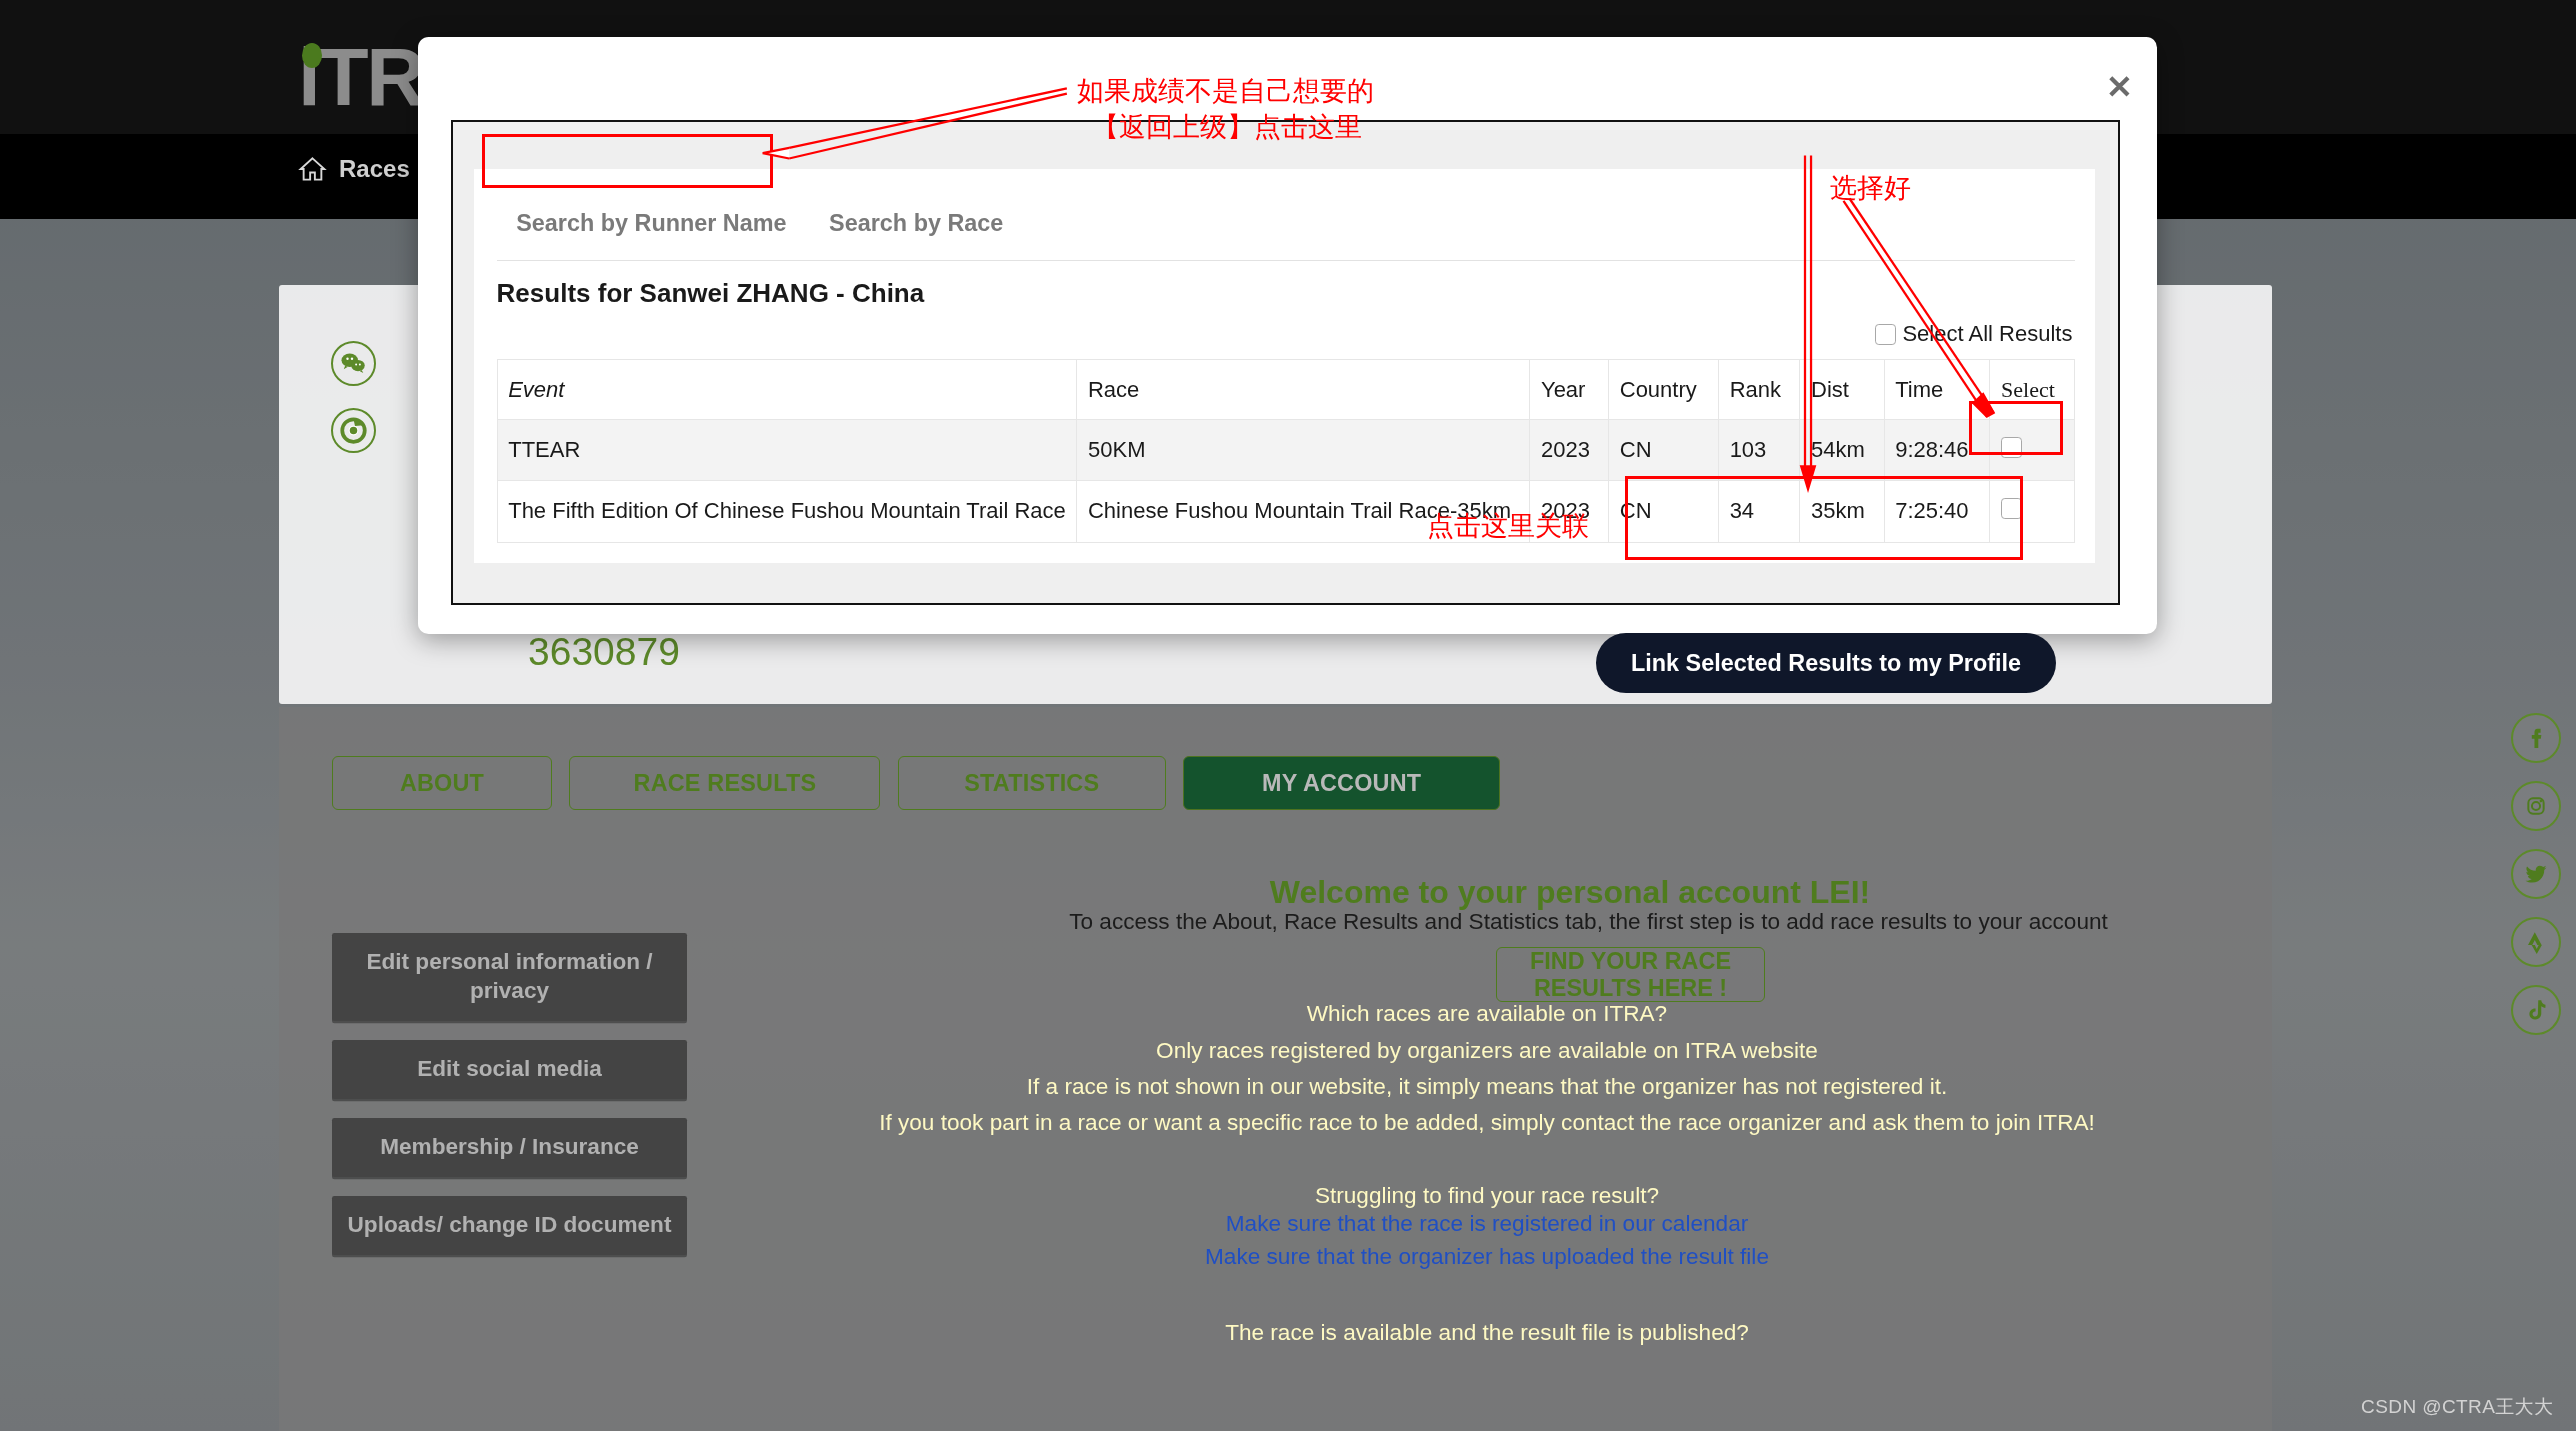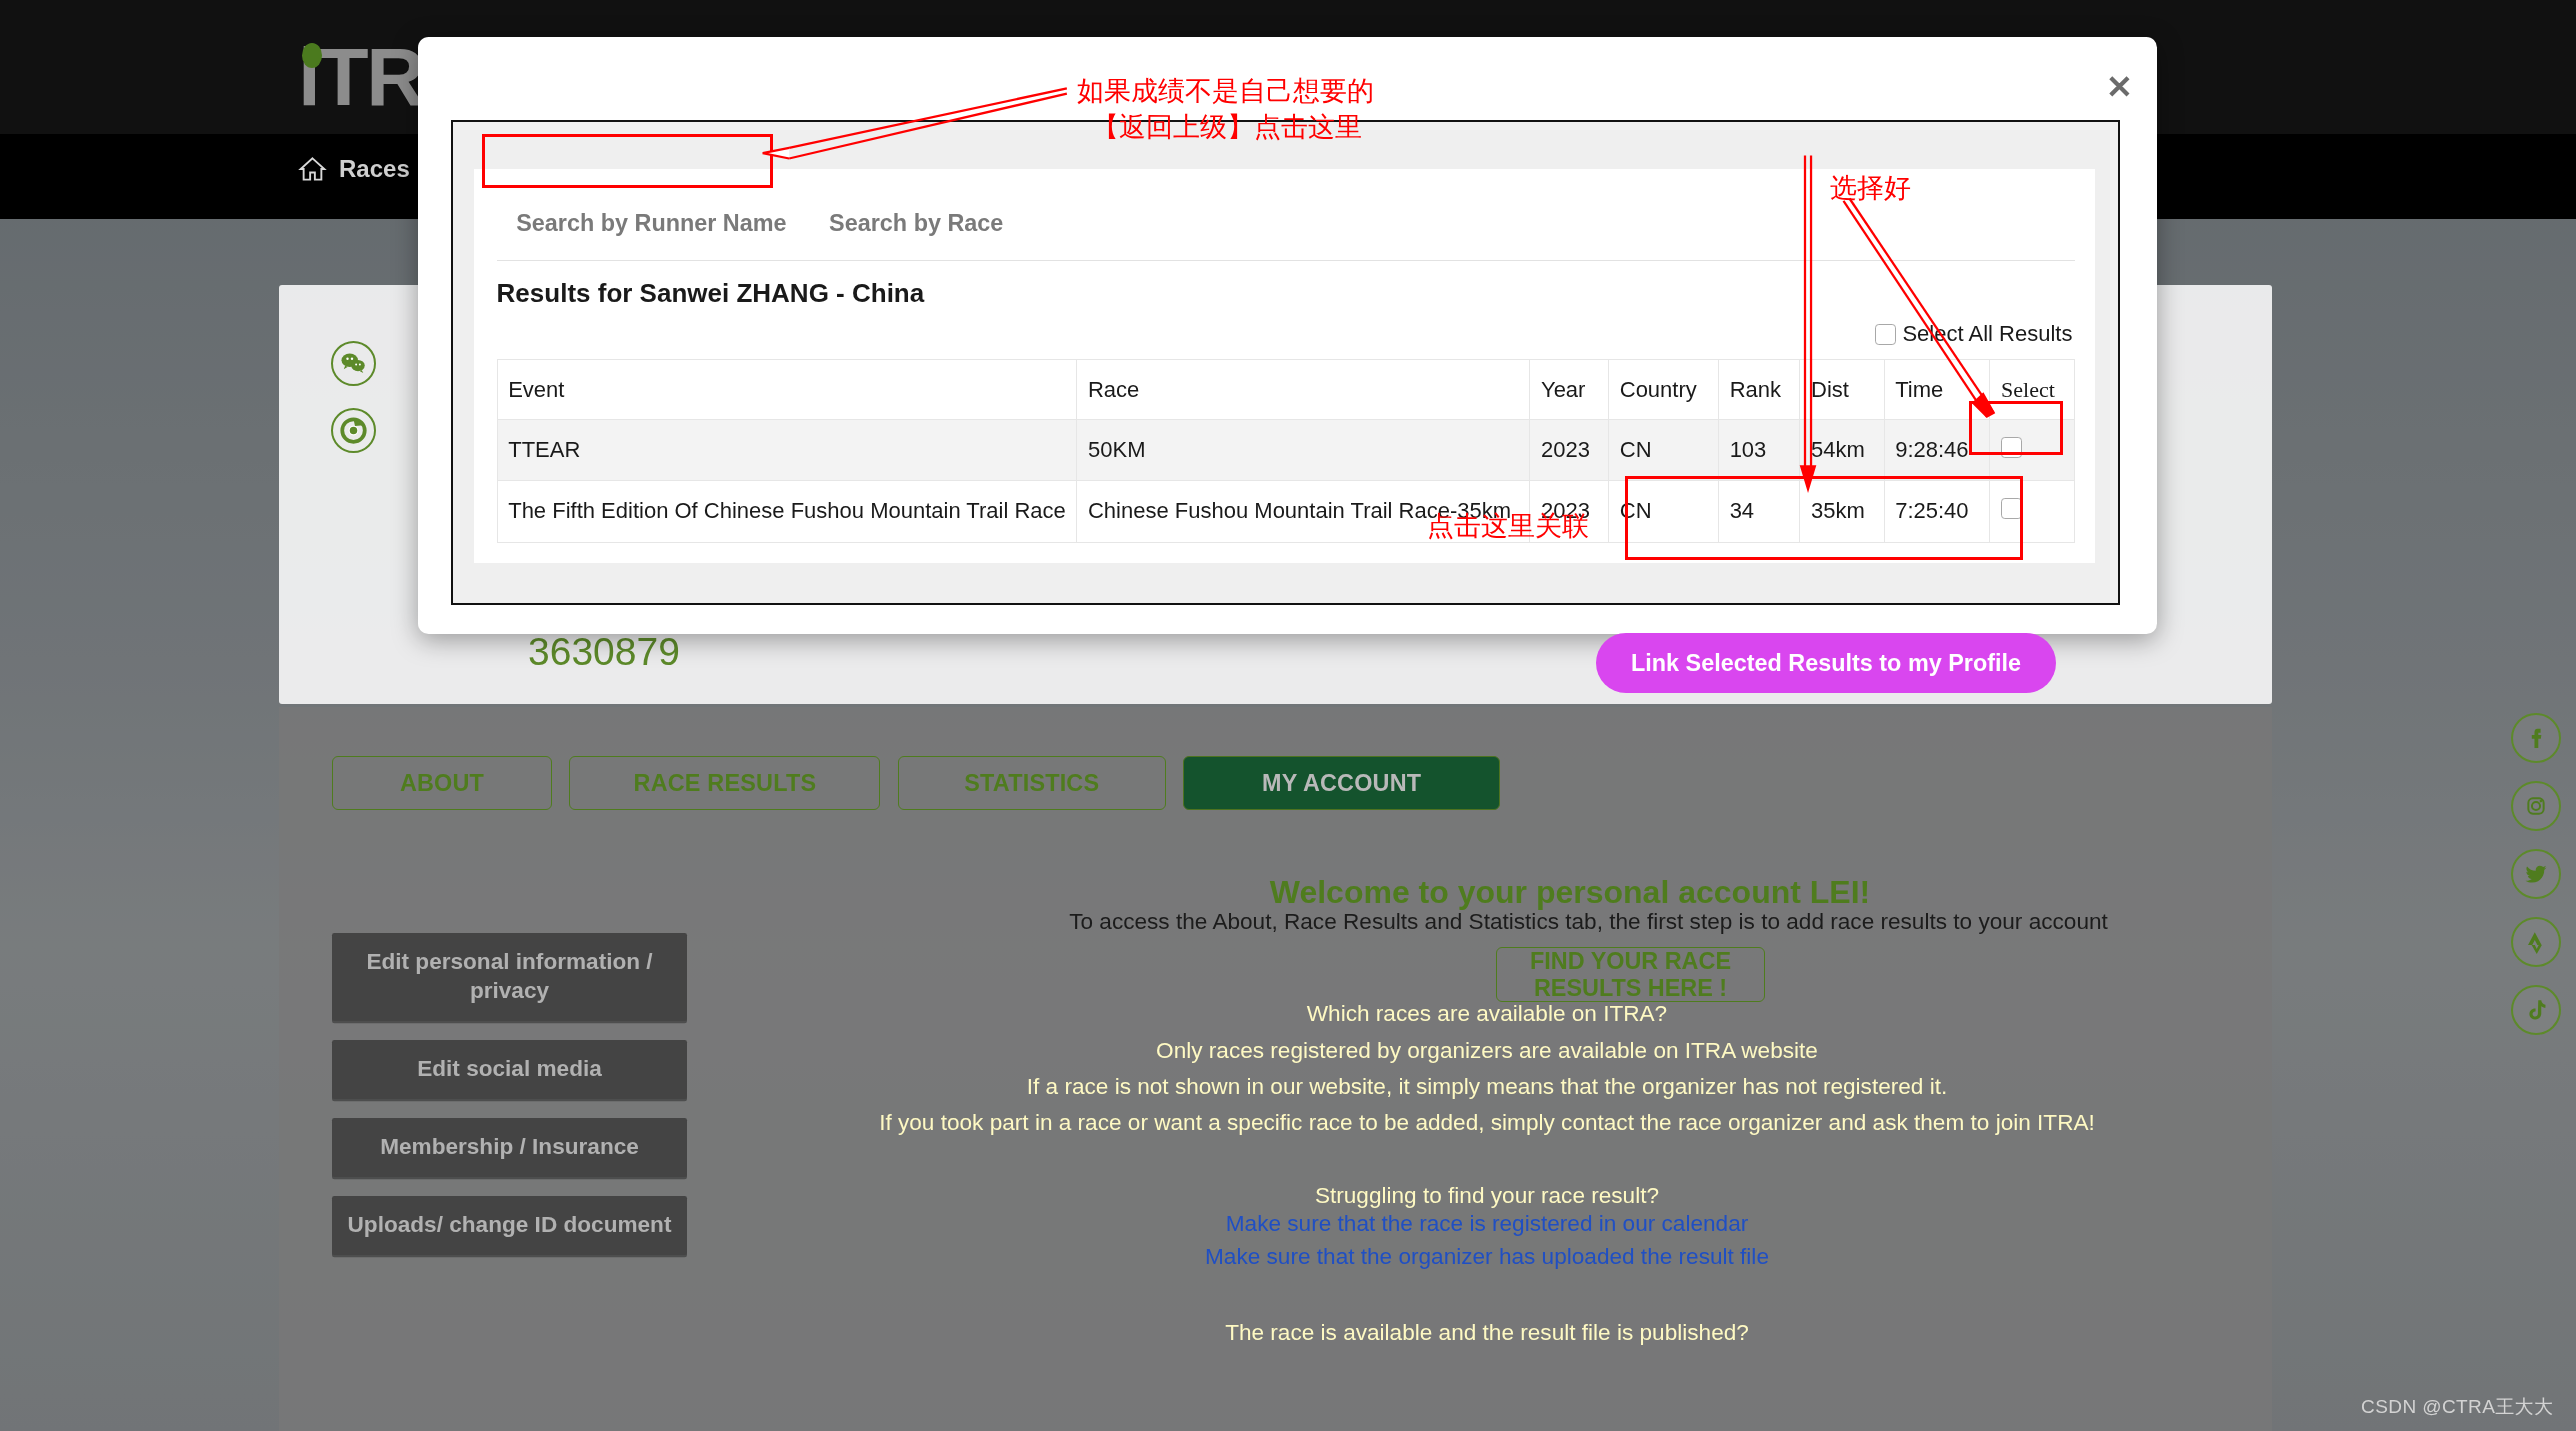--- a/index.html
+++ b/index.html
@@ -182,21 +182,21 @@
   table.results th, table.results td {
     border: 0.8px solid #e6e6e6; padding: 16.6px 10.6px;
     text-align: left; font-weight: 400; white-space: nowrap;
   }
   table.results th { font-weight: 400; }
   table.results tbody tr.alt { background: #f3f3f3; }
   td.sel, th.sel { text-align: center; font-family: Liberation Serif, serif; }
 
   .link-btn {
     position: absolute; right: 39px; top: 464px;
-    background: #d946ef; color: #ffffff; border: none;
+    background: #0f172a; color: #ffffff; border: none;
     border-radius: 32px; padding: 16.6px 35px;
     font-size: 23.4px; font-weight: 700; cursor: pointer;
   }
 
   
   .ann { position: absolute; }
   .red-box { border: 3.8px solid #ff0000; background: transparent; }
   .cn-text {
     color: #ff0000; font-size: 27px; line-height: 1.18;
     font-family: "DejaVu Sans", sans-serif; white-space: nowrap;
@@ -342,21 +342,21 @@
         <div class="results-title">Results for Sanwei ZHANG - China</div>
 
         <label class="select-all">
           <span class="cb"></span>
           <span>Select All Results</span>
         </label>
 
         <table class="results">
           <thead>
             <tr>
-              <th style="width:559px;">Event</th>
+              <th style="width:559px;font-style:italic;">Event</th>
               <th style="width:453px;">Race</th>
               <th>Year</th>
               <th>Country</th>
               <th>Rank</th>
               <th>Dist</th>
               <th>Time</th>
               <th class="sel">Select</th>
             </tr>
           </thead>
           <tbody>

